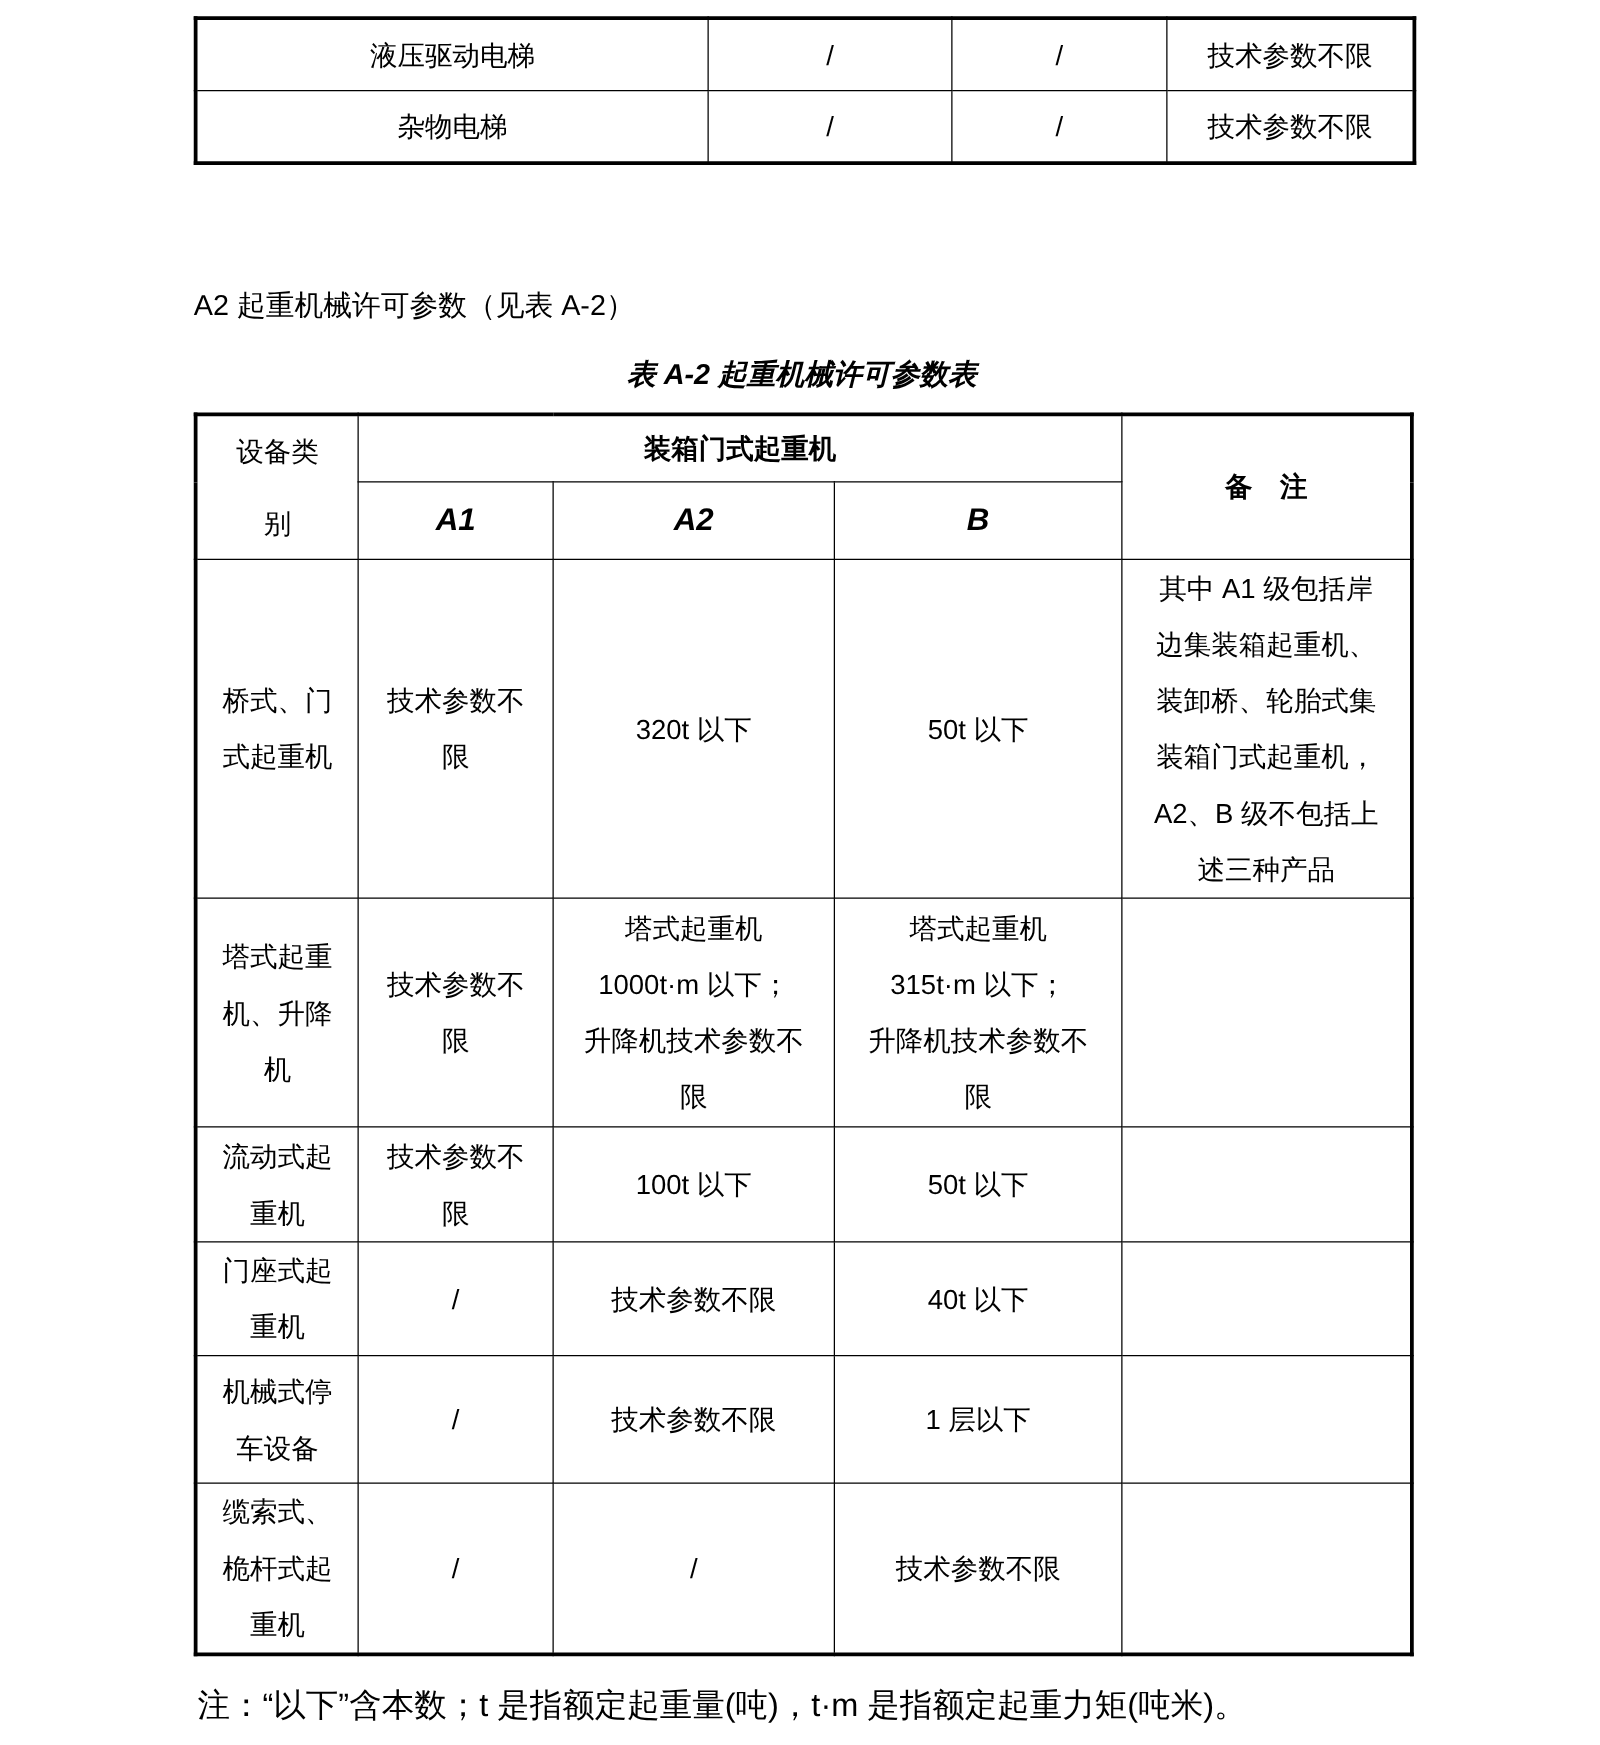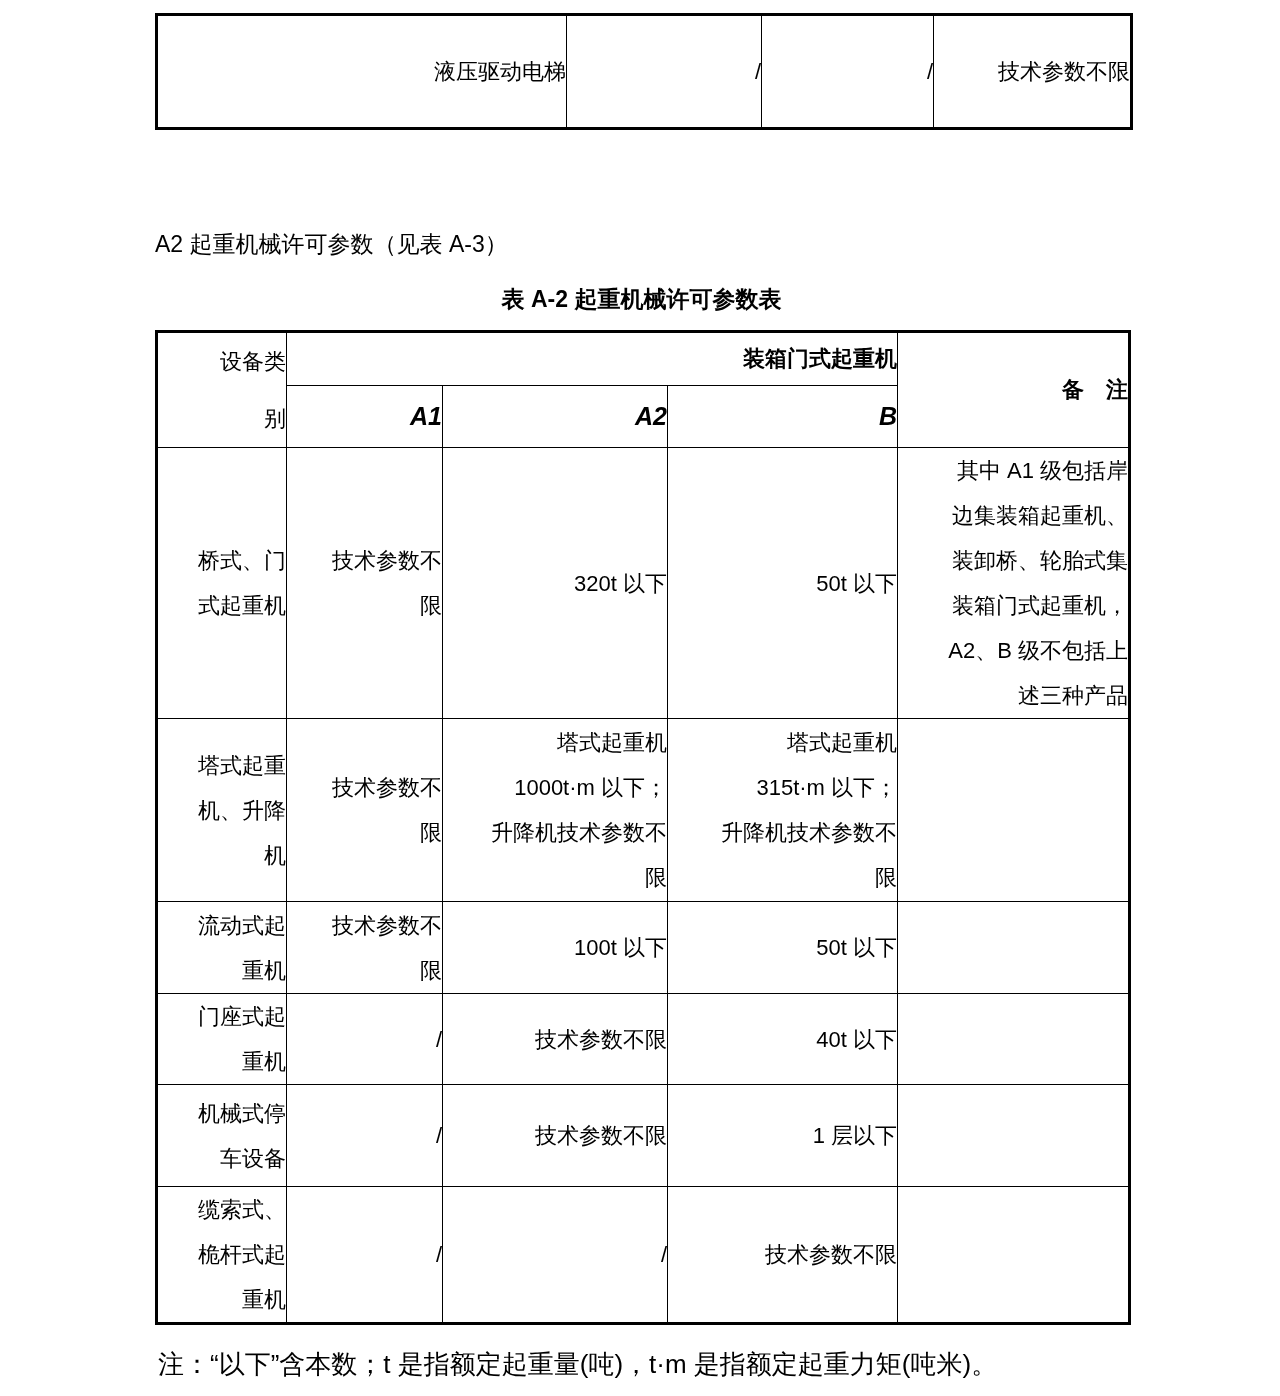--- a/index.html
+++ b/index.html
@@ -12,21 +12,21 @@
 
   table.tbl {
     position: absolute;
     border-collapse: collapse;
     table-layout: fixed;
     border: 3px solid #000;
     font-size: 22px;
   }
   table.tbl td {
     border: 1.5px solid #000;
-    text-align: right;
+    text-align: center;
     vertical-align: middle;
     padding: 0;
     overflow: hidden;
   }
 
   
   .top-table { left: 155px; top: 13px; width: 975px; height: 117px; }
   .top-table tr { height: 58px; }
 
   
@@ -44,21 +44,21 @@
   .hdr { font-weight: bold; }
   .devhdr { white-space: pre-line; line-height: 57px; display: inline-block; font-weight: normal; }
   .lvl { font-weight: bold; font-size: 25px; font-style: italic; }
 
   .heading {
     position: absolute; left: 155px; top: 229px;
     font-size: 23px; line-height: 30px;
   }
   .caption {
     position: absolute; left: 155px; top: 284px; width: 973px;
-    text-align: center; font-weight: bold; font-size: 23px; line-height: 30px;
+    text-align: center; font-weight: bold; font-size: 23px; line-height: 30px; font-style: italic;
   }
   .footnote {
     position: absolute; left: 158px; top: 1350px;
     font-size: 26px; line-height: 28px;
   }
 </style>
 </head>
 <body>
 
 <div class="page">
@@ -70,24 +70,30 @@
         <col style="width:172px">
         <col style="width:198px">
     </colgroup>
     <tbody>
         <tr>
       <td><span class="pre">液压驱动电梯</span></td>
       <td><span class="pre">/</span></td>
       <td><span class="pre">/</span></td>
       <td><span class="pre">技术参数不限</span></td>
     </tr>
+    <tr>
+      <td><span class="pre">杂物电梯</span></td>
+      <td><span class="pre">/</span></td>
+      <td><span class="pre">/</span></td>
+      <td><span class="pre">技术参数不限</span></td>
+    </tr>
   </tbody>
     </table>
 
-  <div class="heading">A2 起重机械许可参数（见表 A-3）</div>
+  <div class="heading">A2 起重机械许可参数（见表 A-2）</div>
 
   <div class="caption">表 A-2 起重机械许可参数表</div>
 
   <table class="tbl main-table">
     <colgroup>
       <col style="width:130px">
         <col style="width:156px">
         <col style="width:225px">
         <col style="width:230px">
         <col style="width:232px">

